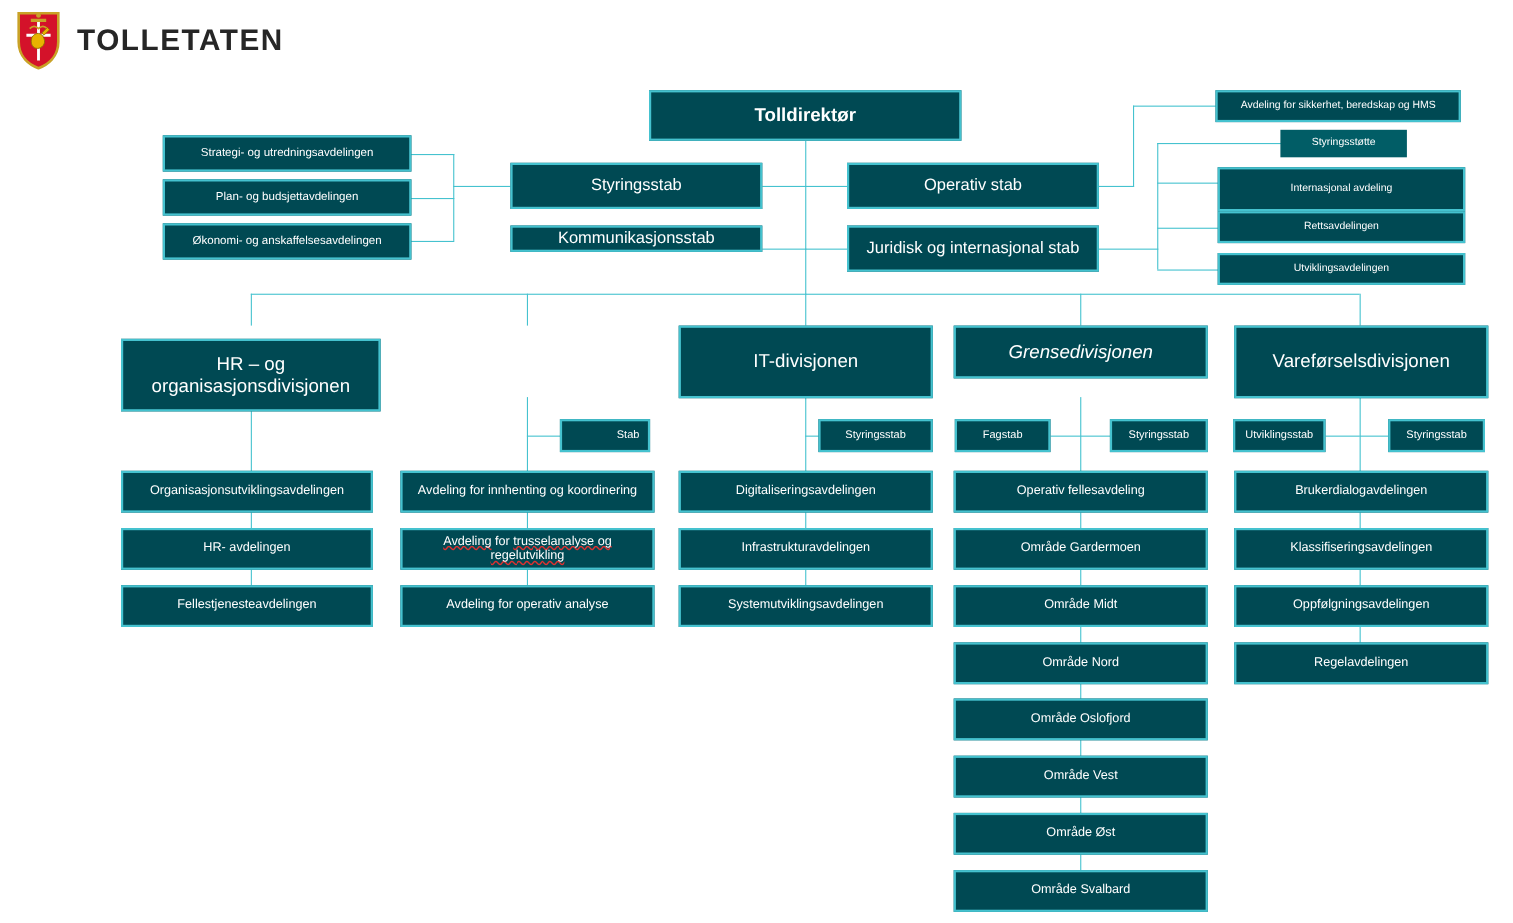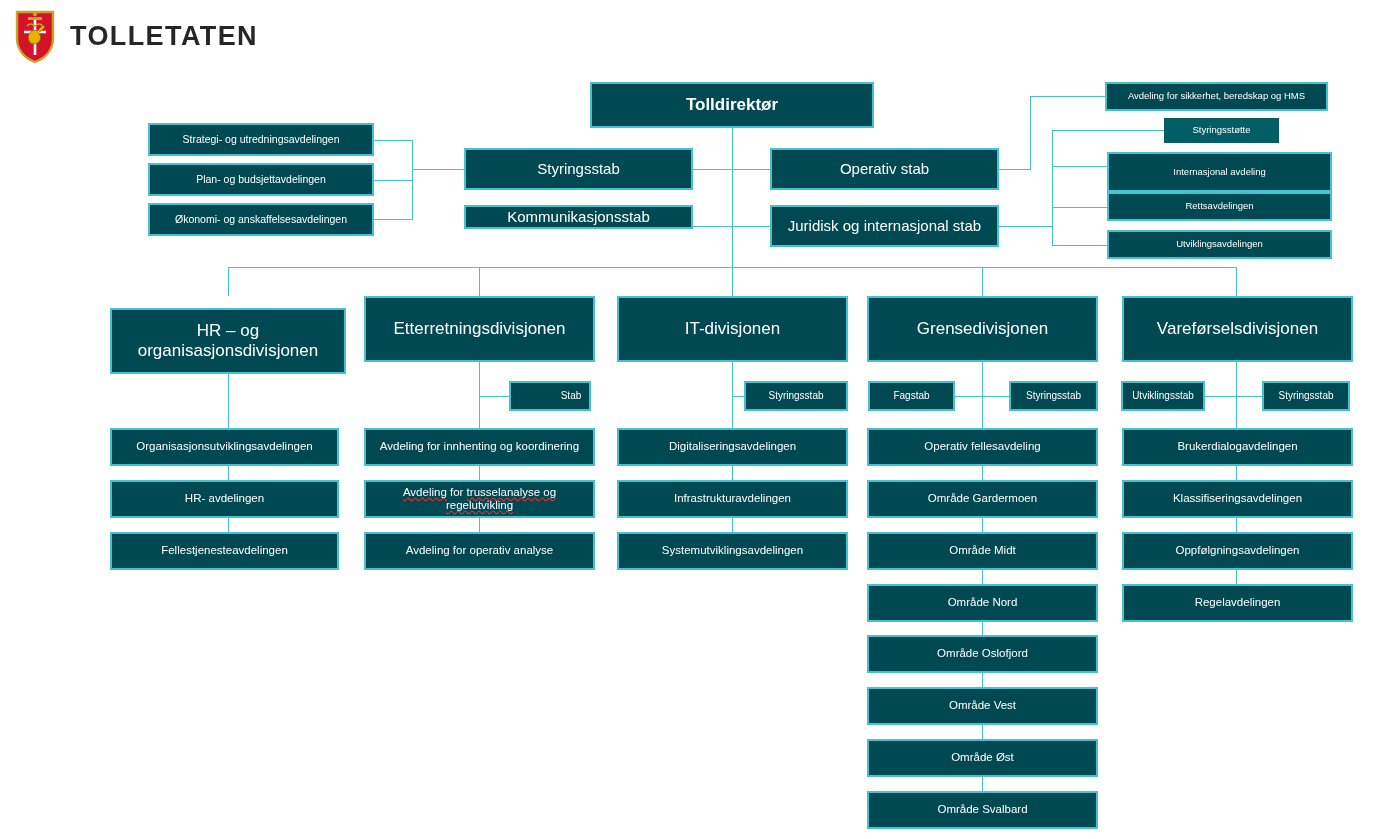--- a/index.html
+++ b/index.html
@@ -184,27 +184,24 @@
   <div class="box t-tiny" style="left:1107px; top:192px; width:225px; height:29px;">
     <span class="txt">Rettsavdelingen</span>
   </div>
   <div class="box t-tiny" style="left:1107px; top:230px; width:225px; height:29px;">
     <span class="txt">Utviklingsavdelingen</span>
   </div>
 
   <div class="box t-div" style="left:110px; top:308px; width:236px; height:66px;">
     <span class="txt">HR – og organisasjonsdivisjonen</span>
   </div>
-  <div class="box t-div" style="left:364px; top:296px; width:231px; height:66px;">
-    <span class="txt">Etterretningsdivisjonen</span>
-  </div>
   <div class="box t-div" style="left:617px; top:296px; width:231px; height:66px;">
     <span class="txt">IT-divisjonen</span>
   </div>
-  <div class="box t-div" style="left:867px; top:296px; width:231px; height:66px;">
+  <div class="box t-div" style="left:867px; top:296px; width:231px; height:48px;font-style:italic;">
     <span class="txt">Grensedivisjonen</span>
   </div>
   <div class="box t-div" style="left:1122px; top:296px; width:231px; height:66px;">
     <span class="txt">Vareførselsdivisjonen</span>
   </div>
 
   <div class="box t-side" style="left:509px; top:381px; width:82px; height:30px;padding-left:46px;">
     <span class="txt">Stab</span>
   </div>
   <div class="box t-side" style="left:744px; top:381px; width:104px; height:30px;">

